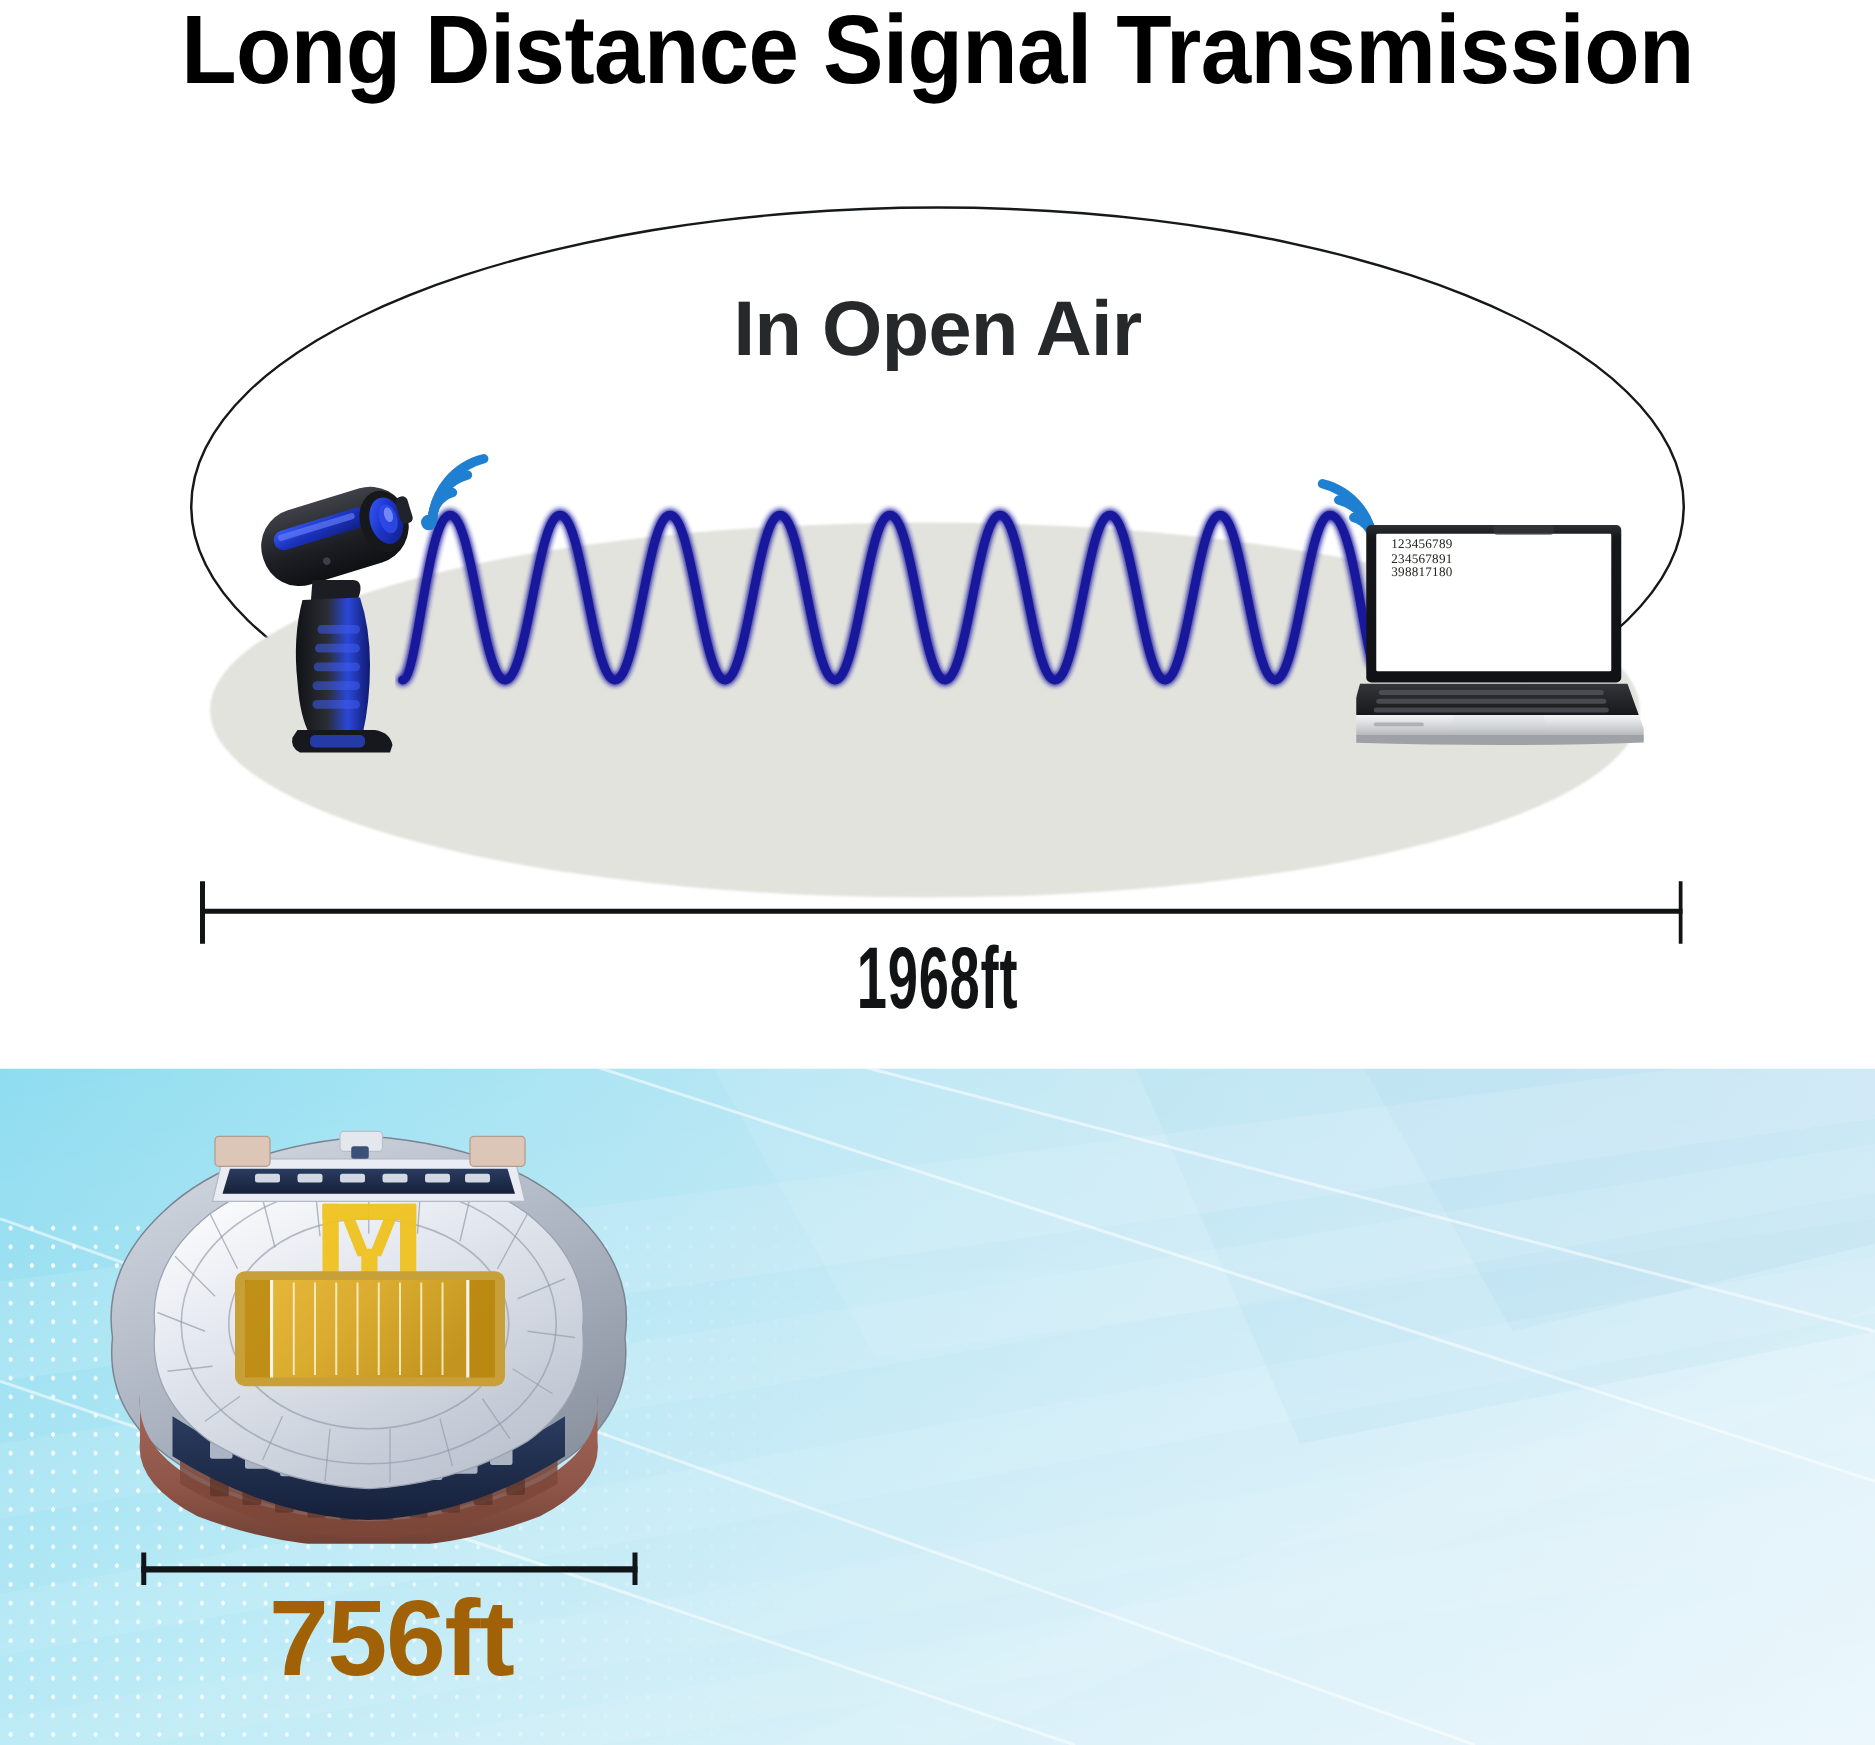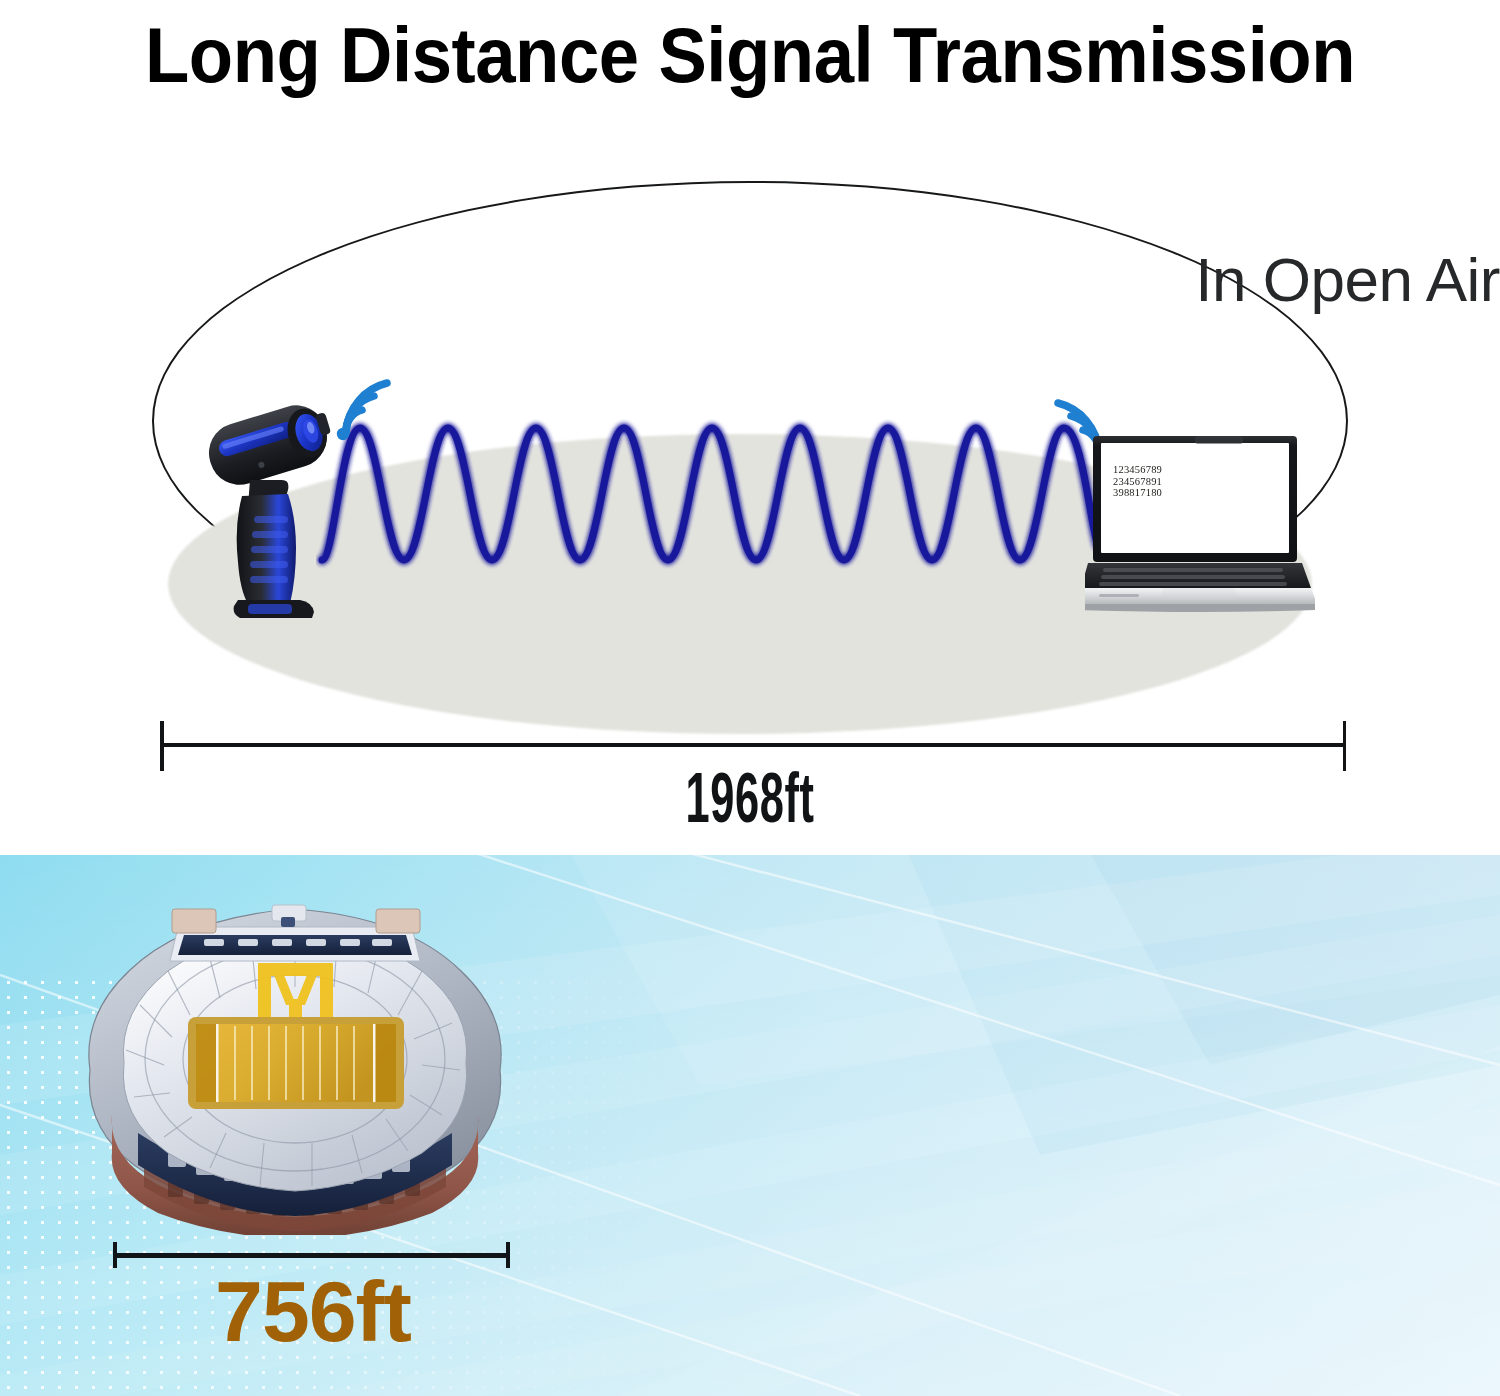--- a/index.html
+++ b/index.html
@@ -6,21 +6,21 @@
   html,body { width:1500px; height:1396px; }
   body {
     font-family:"Liberation Sans", sans-serif;
     background:#ffffff;
     overflow:hidden;
     position:relative;
   }
 
   
   #top-panel {
-    position:absolute; left:0; top:16px; width:1500px; height:855px;
+    position:absolute; left:0; top:0; width:1500px; height:855px;
     background:#ffffff; overflow:hidden;
   }
 
   #page-title {
     position:absolute; left:0; top:-4px; width:1500px;
     text-align:center;
     font-family:"Liberation Sans", sans-serif;
     font-weight:bold;
     font-size:78px;
     line-height:86px;
@@ -36,23 +36,23 @@
     left:152px; top:165px;
     width:1196px; height:480px;
     border:2.6px solid #16181a;
     border-radius:50%;
     background:transparent;
   }
 
   #open-air-label {
     position:absolute;
     left:0; top:228px; width:1500px;
-    text-align:right;
+    text-align:center;
     font-size:62px;
-    font-weight:400;
+    font-weight:700;
     color:#262829;
     letter-spacing:-0.5px;
     white-space:nowrap;
   }
 
   #ground-shadow {
     position:absolute;
     left:168px; top:418px;
     width:1144px; height:300px;
     background:#e3e3de;
@@ -73,21 +73,20 @@
   
   #laptop { position:absolute; left:1085px; top:418px; width:230px; height:180px; }
   #laptop-text {
     position:absolute; left:1113px; top:430px;
     font-family:"Liberation Serif", serif;
     font-size:10.5px;
     line-height:11.5px;
     color:#23221f;
     letter-spacing:0.2px;
     white-space:nowrap;
-    margin-top:18px;
   }
 
   
   #dim-top { position:absolute; left:160px; top:705px; width:1186px; height:50px; }
   #dim-top .bar { position:absolute; left:0; top:22px; width:1186px; height:4px; background:#111315; }
   #dim-top .cap { position:absolute; top:0; width:3.5px; height:50px; background:#111315; }
   #dim-top .cap.l { left:0; }
   #dim-top .cap.r { right:0; }
 
   #dim-top-label {

